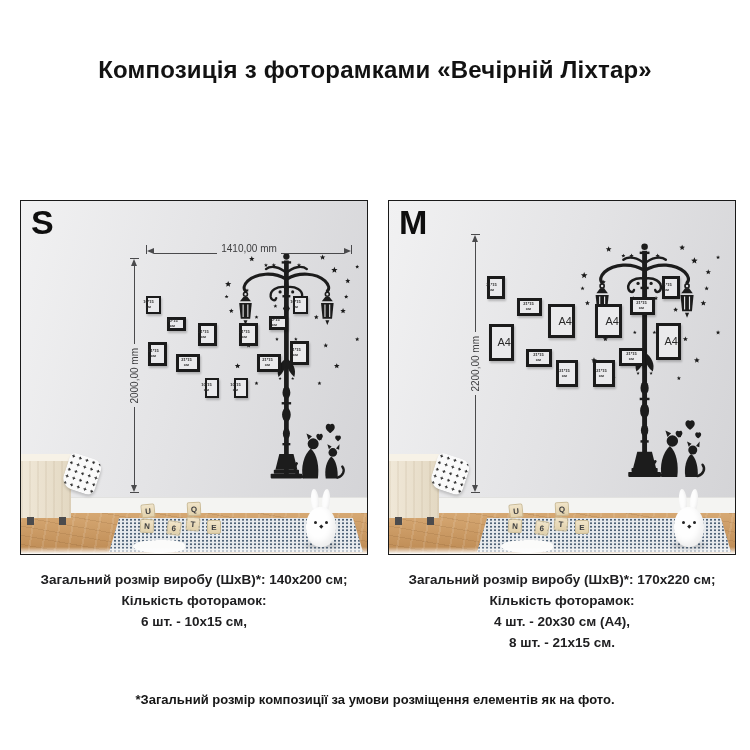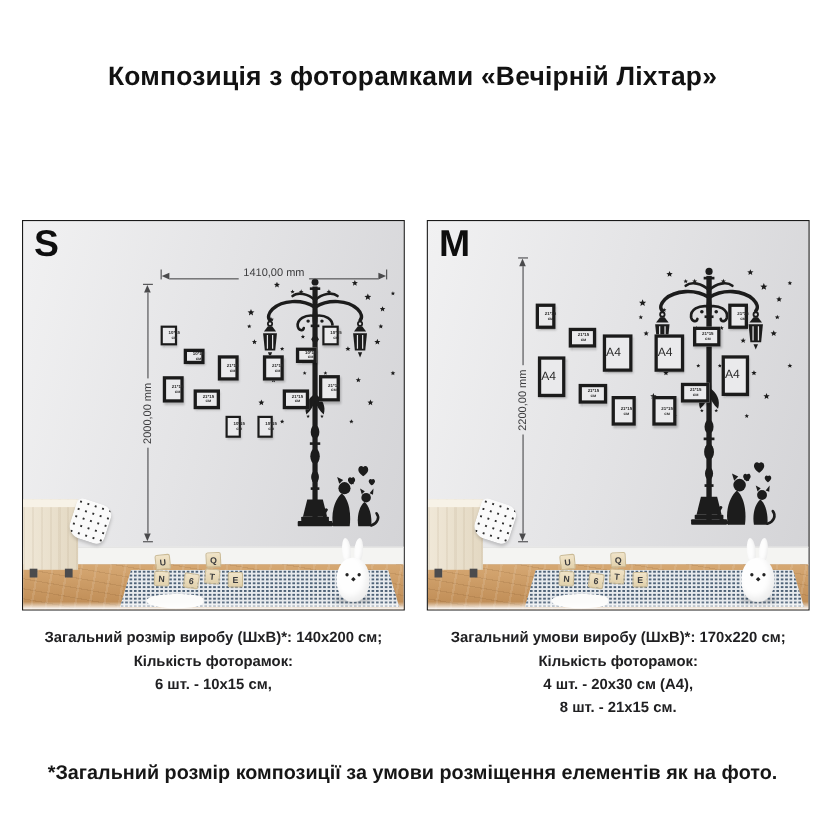--- a/index.html
+++ b/index.html
@@ -57,21 +57,21 @@
   .bunny .body{position:absolute;top:18px;left:3px;width:30px;height:40px;background:#fefefe;
                border-radius:48% 48% 46% 46%;box-shadow:inset -3px -4px 6px rgba(0,0,0,.07);}
   .bunny .eye{position:absolute;width:3px;height:3px;background:#232323;border-radius:50%;top:14px;}
   .bunny .eye.l{left:8px;} .bunny .eye.r{left:19px;}
   .bunny .mouth{position:absolute;top:18px;left:13.5px;width:2.5px;height:2.5px;background:#232323;
                 transform:rotate(45deg);}
   
   .decal{position:absolute;left:0;top:0;z-index:1;}
   .frames{position:absolute;inset:0;z-index:2;}
   .frame{position:absolute;box-sizing:border-box;background:#eaeaec;border:3px solid #1b1b1b;
-         display:flex;align-items:center;justify-content:flex-start;
+         display:flex;align-items:center;justify-content:flex-end;
          box-shadow:1px 2px 2px rgba(0,0,0,.22);}
   .frame.thin{border-width:2px;}
   .frame-label{text-align:center;line-height:1.1;font-size:8px;font-weight:bold;color:#2a2a2a;
                transform:scale(.5);white-space:nowrap;}
   .frame.a4 .frame-label{font-size:11px;font-weight:normal;transform:none;color:#2a2a2a;}
   
   .dim-h{position:absolute;display:flex;align-items:center;height:12px;z-index:4;color:#3c3c3e;}
   .dim-h .line{flex:1;height:1px;background:#4a4a4c;}
   .dim-label{font-size:10px;padding:0 4px;white-space:nowrap;}
   .arrow{width:0;height:0;border-style:solid;flex:0 0 auto;}
@@ -82,21 +82,21 @@
   .dim-v .linev{flex:1;width:1px;background:#4a4a4c;}
   .dim-label-v{font-size:10px;writing-mode:vertical-rl;transform:rotate(180deg);padding:4px 0;white-space:nowrap;}
   .arrow.up{border-width:0 3px 7px 3px;border-color:transparent transparent #4a4a4c transparent;}
   .arrow.down{border-width:7px 3px 0 3px;border-color:#4a4a4c transparent transparent transparent;}
   .tickh{height:1px;width:9px;background:#4a4a4c;flex:0 0 auto;}
   .white-fade{position:absolute;left:0;right:0;bottom:0;height:7px;z-index:4;
               background:linear-gradient(rgba(255,255,255,0),#ffffff);}
   .desc{margin-top:15px;text-align:center;font-size:13.5px;font-weight:bold;
         color:#202022;line-height:1.55;}
   .footnote{position:absolute;top:692px;left:0;right:0;text-align:center;
-            font-size:18px;font-weight:bold;color:#161616;}
+            font-size:13px;font-weight:bold;color:#161616;}
 </style>
 </head>
 <body>
 
 <svg width="0" height="0" style="position:absolute" aria-hidden="true">
   <defs>
     <path id="star5" d="M0,-5 L1.4,-1.6 5,-1.4 2.3,0.9 3,4.4 0,2.4 -3,4.4 -2.3,0.9 -5,-1.4 -1.4,-1.6 Z"></path>
     <path id="heart" d="M0,2.2 C0,0.6 1.4,-0.4 2.6,0.7 C3.8,-0.4 5.2,0.6 5.2,2.2 C5.2,4 2.6,5.6 2.6,5.6 C2.6,5.6 0,4 0,2.2 Z"></path>
     <symbol id="lamp-decal" viewBox="0 0 200 305" overflow="visible">
       <g fill="#1c1c1c">
@@ -439,21 +439,21 @@
         <div class="arrow up"></div>
         <div class="linev"></div>
         <div class="dim-label-v">2200,00 mm</div>
         <div class="linev"></div>
         <div class="arrow down"></div>
         <div class="tickh"></div>
       </div>
       <div class="white-fade"></div>
     </div>
     <div class="desc">
-          <div>Загальний умови виробу (ШхВ)*: 170х220 см;</div>
+          <div>Загальний розмір виробу (ШхВ)*: 170х220 см;</div>
           <div>Кількість фоторамок:</div>
           <div>4 шт. - 20х30 см (А4),</div>
           <div>8 шт. - 21х15 см.</div>
         </div>
   </div>
 </div>
   <div class="footnote">*Загальний розмір композиції за умови розміщення елементів як на фото.</div>
 </div>
 
 </body></html>

